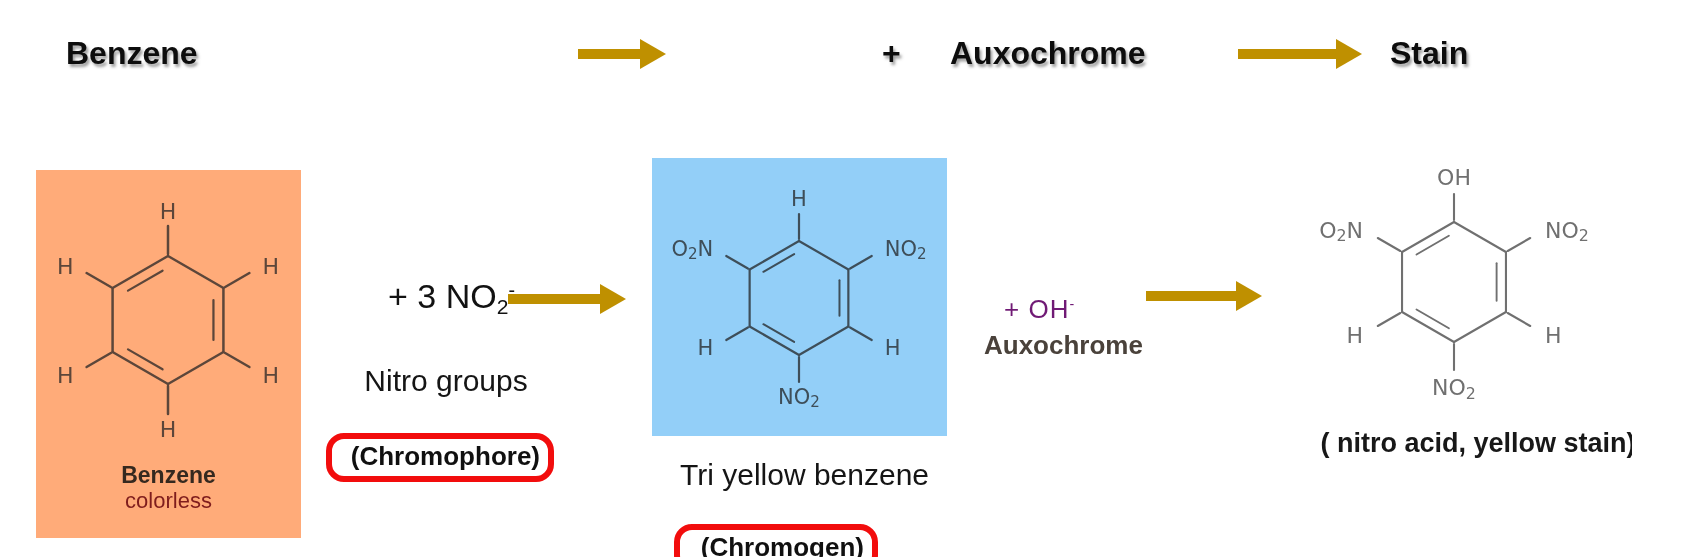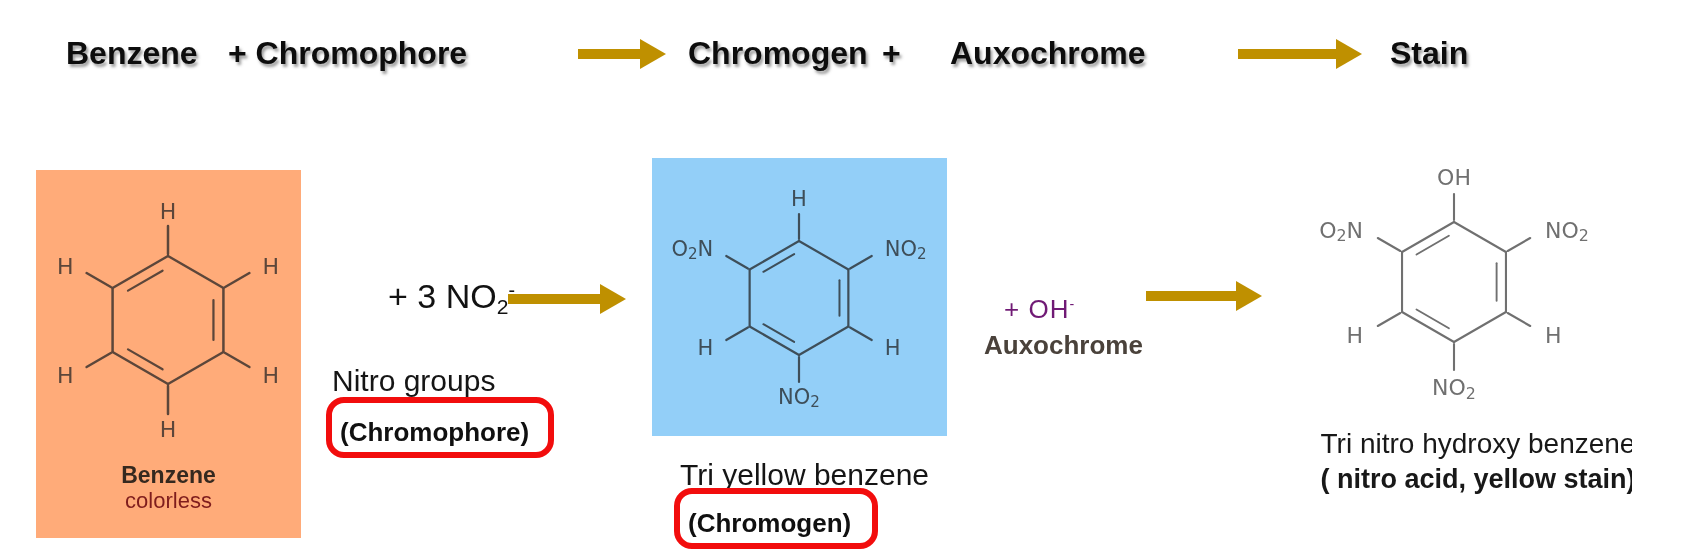--- a/index.html
+++ b/index.html
@@ -23,48 +23,46 @@
   .panel{position:absolute;}
   .panel.orange{background:var(--orange,#FFAB79);}
   .panel.blue{background:var(--blue,#93CFF8);}
   .panel-caption{position:absolute;left:0;right:0;text-align:center;line-height:1.15;}
   .panel-caption .name{font-weight:bold;font-size:23px;color:#35291f;display:block;}
   .panel-caption .state{font-size:22px;color:#7f1d1d;display:block;}
   
   .reagent{position:absolute;font-size:34px;color:#121212;white-space:nowrap;}
   .reagent sub{font-size:.62em;vertical-align:-0.28em;}
   .reagent sup{font-size:.58em;vertical-align:.55em;}
-  .caption-line{position:absolute;text-align:left;font-size:30px;color:#151515;white-space:nowrap;}
+  .caption-line{position:absolute;text-align:center;font-size:30px;color:#151515;white-space:nowrap;}
   .redbox{
     position:absolute;border:6px solid var(--red,#F00F0F);border-radius:18px;
-    text-align:left;font-size:26px;font-weight:bold;color:#101010;
-    padding:14px 8px 4px;white-space:nowrap;box-sizing:border-box;background:transparent;
+    text-align:right;font-size:26px;font-weight:bold;color:#101010;
+    padding:2px 8px 4px;white-space:nowrap;box-sizing:border-box;background:transparent;margin-top:36px;
   }
   .oh-reagent{position:absolute;font-size:26px;color:#701a75;white-space:nowrap;letter-spacing:1px;}
   .oh-reagent sup{font-size:.55em;vertical-align:.6em;}
   .auxo-label{position:absolute;font-size:26px;font-weight:bold;color:#4a423b;white-space:nowrap;}
   .product-caption{position:absolute;text-align:center;line-height:1.28;color:#181818;}
   .product-caption .l1{font-size:28px;display:block;}
   .product-caption .l2{font-size:27px;font-weight:bold;display:block;}
   svg.structure{position:absolute;overflow:visible;}
 </style>
 </head>
 <body>
 
 <div class="canvas">
 
   <span class="eq" style="left:66px">Benzene</span>
-  <span class="eq" style="left:228px">+ Chromophore</span>
 
   <div class="arrow" style="left:578px;top:39px;width:88px">
     <div class="shaft"></div>
     <div class="head"></div>
   </div>
 
-  <span class="eq" style="left:688px">Chromogen</span>
   <span class="eq" style="left:882px">+</span>
   <span class="eq" style="left:950px">Auxochrome</span>
 
   <div class="arrow" style="left:1238px;top:39px;width:124px">
     <div class="shaft"></div>
     <div class="head"></div>
   </div>
 
   <span class="eq" style="left:1390px">Stain</span>
 
@@ -167,17 +165,16 @@
       <text x="262.93266739736606" y="206.5" text-anchor="start" dominant-baseline="central" font-size="22" fill="#707070" font-family="&quot;DejaVu Sans&quot;,&quot;Liberation Sans&quot;,sans-serif"><tspan dy="0">H</tspan></text>
       <line x1="172" y1="216" x2="172" y2="242" stroke="#707070" stroke-width="2.1" stroke-linecap="round"></line>
       <text x="172" y="259" text-anchor="middle" dominant-baseline="central" font-size="22" fill="#707070" font-family="&quot;DejaVu Sans&quot;,&quot;Liberation Sans&quot;,sans-serif"><tspan dy="0">N</tspan><tspan dy="0">O</tspan><tspan dy="5.5" font-size="15.84">2</tspan></text>
       <line x1="118.3064249653648" y1="185" x2="95.78976446696939" y2="198" stroke="#707070" stroke-width="2.1" stroke-linecap="round"></line>
       <text x="81.06733260263394" y="206.5" text-anchor="end" dominant-baseline="central" font-size="22" fill="#707070" font-family="&quot;DejaVu Sans&quot;,&quot;Liberation Sans&quot;,sans-serif"><tspan dy="0">H</tspan></text>
       <line x1="118.30642496536481" y1="123" x2="95.7897644669694" y2="110" stroke="#707070" stroke-width="2.1" stroke-linecap="round"></line>
       <text x="81.06733260263395" y="101.49999999999999" text-anchor="end" dominant-baseline="central" font-size="22" fill="#707070" font-family="&quot;DejaVu Sans&quot;,&quot;Liberation Sans&quot;,sans-serif"><tspan dy="0">O</tspan><tspan dy="5.5" font-size="15.84">2</tspan><tspan dy="-5.5">N</tspan></text>
     </svg>
 
   <div class="product-caption" style="left:1262px;top:426px;width:432px">
-    <span class="l1">Tri nitro hydroxy benzene</span>
     <span class="l2">( nitro acid, yellow stain)</span>
   </div>
 
 </div>
 
 </body></html>

